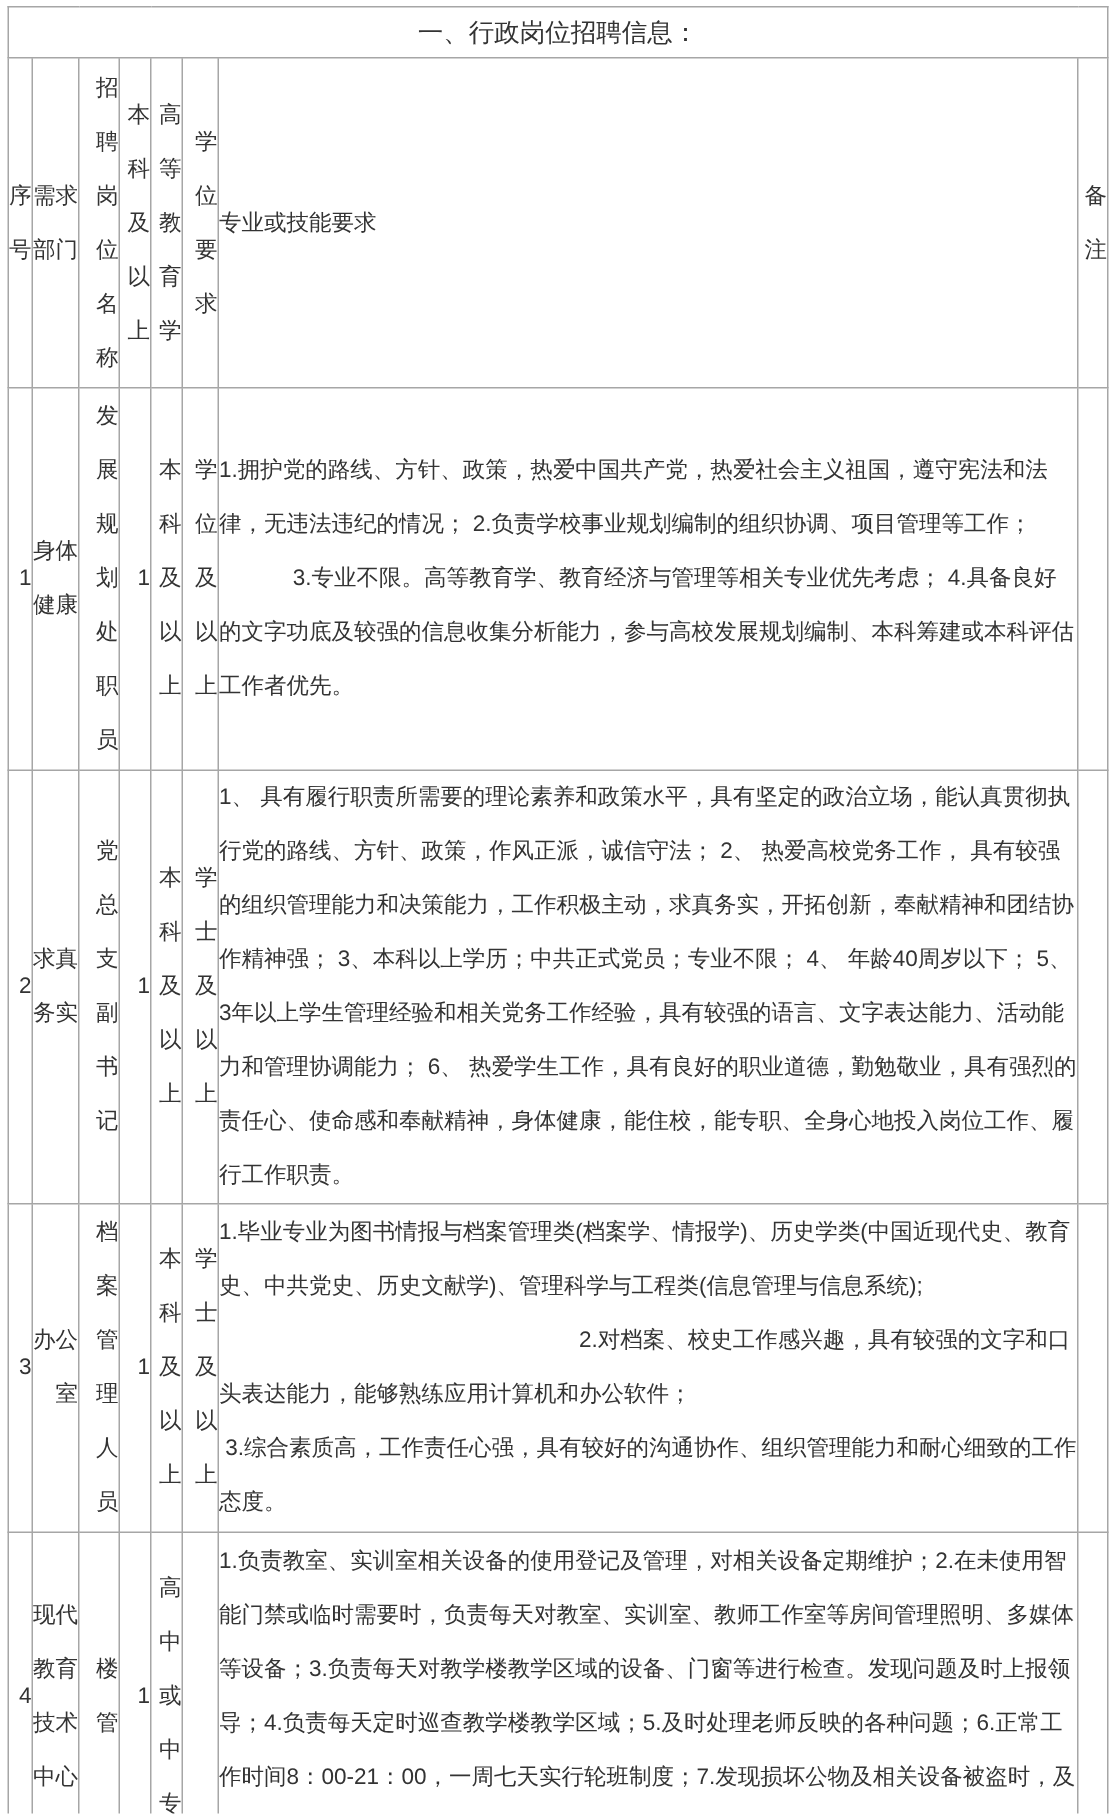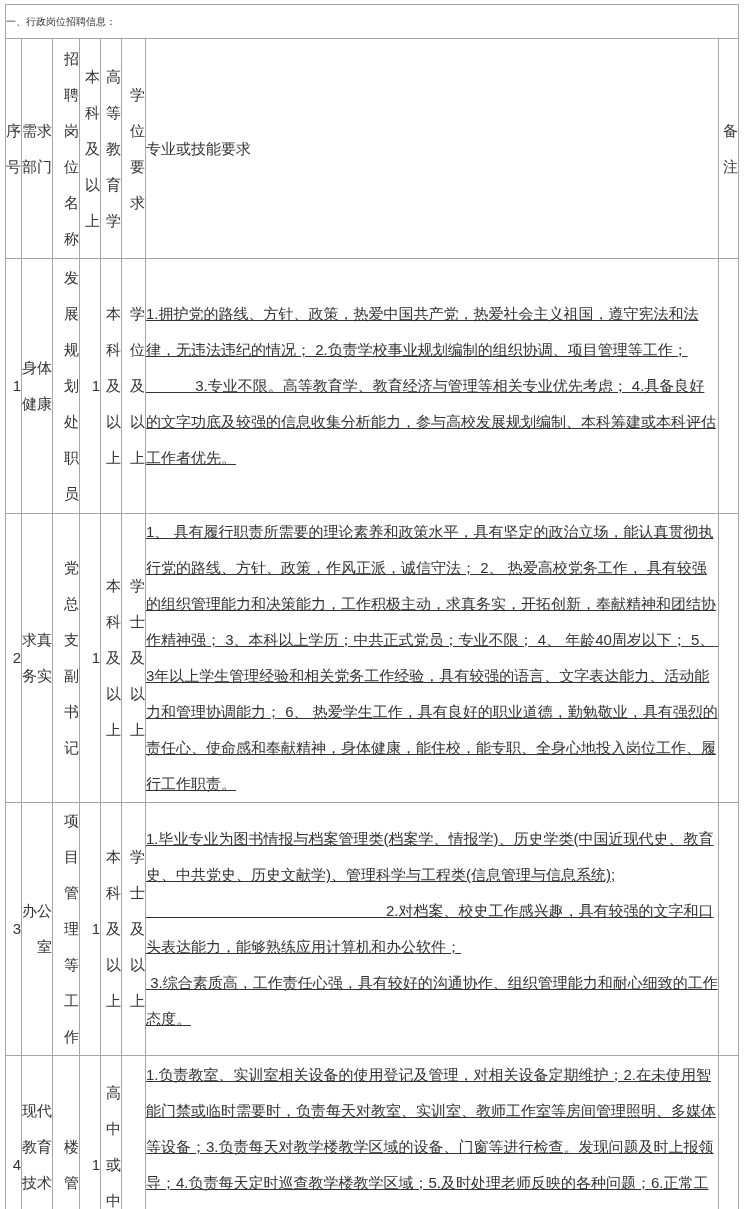--- a/index.html
+++ b/index.html
@@ -17,43 +17,42 @@
     color:#333333;
   }
   table.recruit td, table.recruit th{
     border:1px solid #a6a6a6;
     font-weight:normal;
     vertical-align:middle;
     padding:0;
     overflow:hidden;
   }
   .title-cell{
-    text-align:left;
-    font-size:10px;
+    text-align:center;
+    font-size:17px;
     color:#333333;
     height:33px;
     line-height:33px;
   }
   .vcell{
     text-align:right;
     line-height:36px;
     word-break:break-all;
     padding:0 1px;
   }
   .req-header{
     text-align:left;
     line-height:36px;
   }
   .req-cell{
     text-align:left;
     line-height:36px;
     white-space:pre-wrap;
     word-break:break-all;
     padding:0 2px;
-    text-decoration:underline;
   }
 </style>
 </head>
 <body>
 
 <table class="recruit">
   <colgroup>
     <col style="width:16px">
     <col style="width:31px">
     <col style="width:27px">
@@ -94,21 +93,21 @@
         <td class="vcell">党总支副书记</td>
         <td class="vcell">1</td>
         <td class="vcell">本科及以上</td>
         <td class="vcell">学士及以上</td>
         <td class="req-cell">1、 具有履行职责所需要的理论素养和政策水平，具有坚定的政治立场，能认真贯彻执行党的路线、方针、政策，作风正派，诚信守法； 2、 热爱高校党务工作， 具有较强的组织管理能力和决策能力，工作积极主动，求真务实，开拓创新，奉献精神和团结协作精神强； 3、本科以上学历；中共正式党员；专业不限； 4、 年龄40周岁以下； 5、 3年以上学生管理经验和相关党务工作经验，具有较强的语言、文字表达能力、活动能力和管理协调能力； 6、 热爱学生工作，具有良好的职业道德，勤勉敬业，具有强烈的责任心、使命感和奉献精神，身体健康，能住校，能专职、全身心地投入岗位工作、履行工作职责。</td>
         <td class="vcell"></td>
       </tr>
       <tr style="height: 219px;">
         <td class="vcell">3</td>
         <td class="vcell">办公室</td>
-        <td class="vcell">项目管理等工作</td>
+        <td class="vcell">档案管理人员</td>
         <td class="vcell">1</td>
         <td class="vcell">本科及以上</td>
         <td class="vcell">学士及以上</td>
         <td class="req-cell">1.毕业专业为图书情报与档案管理类(档案学、情报学)、历史学类(中国近现代史、教育史、中共党史、历史文献学)、管理科学与工程类(信息管理与信息系统);
 　　　　　　　　　　　　　　　　2.对档案、校史工作感兴趣，具有较强的文字和口头表达能力，能够熟练应用计算机和办公软件；
  3.综合素质高，工作责任心强，具有较好的沟通协作、组织管理能力和耐心细致的工作态度。</td>
         <td class="vcell"></td>
       </tr>
       <tr style="height: 219px;">
         <td class="vcell">4</td>

